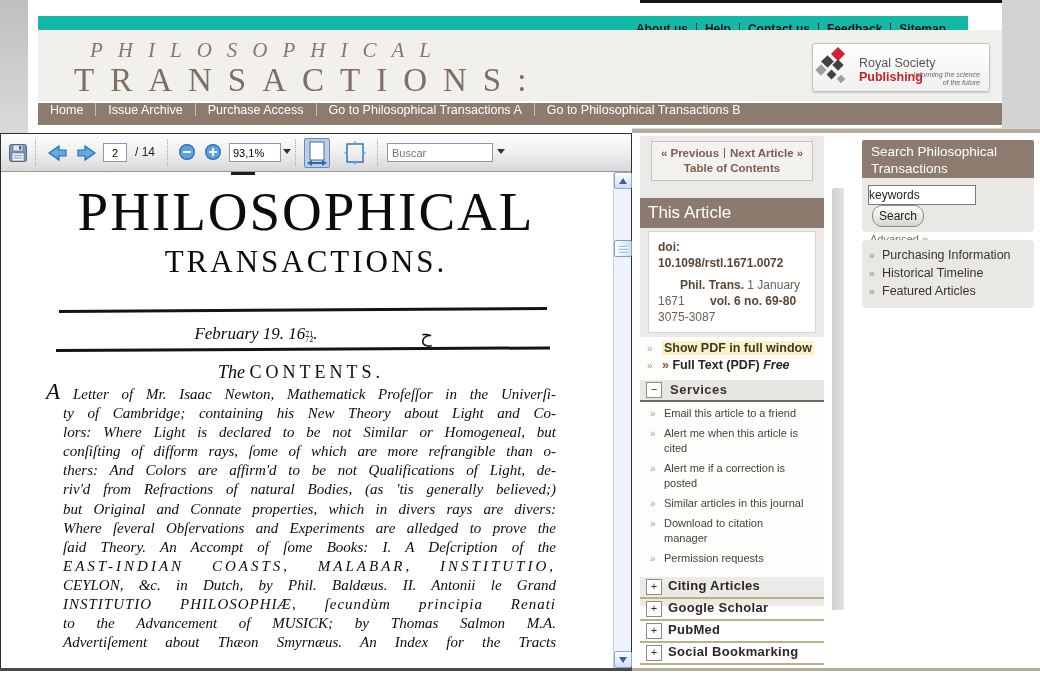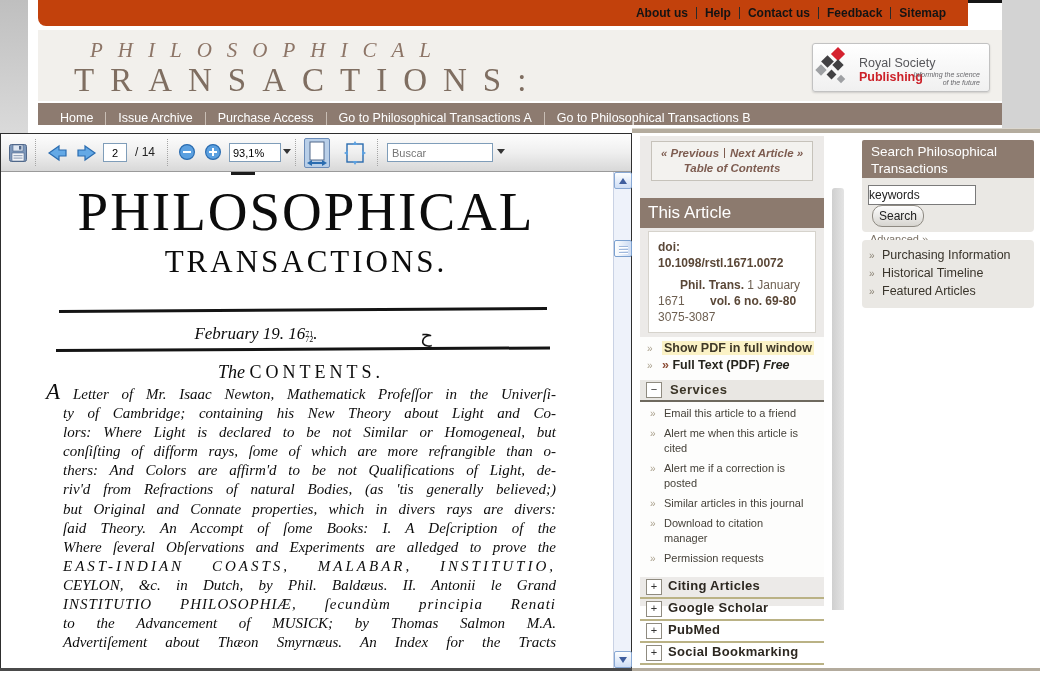--- a/index.html
+++ b/index.html
@@ -5,41 +5,41 @@
   html,body{margin:0;padding:0;background:#fff;}
   #page{position:relative;width:1040px;height:676px;overflow:hidden;background:#fff;
         font-family:"Liberation Sans",sans-serif;-webkit-font-smoothing:antialiased;}
   
   .strip-left{position:absolute;left:0;top:0;width:28px;height:133px;
       background:linear-gradient(180deg,#bfbfbf,#dadada);}
   .strip-left-white{position:absolute;left:28px;top:0;width:10px;height:133px;background:#fff;}
   .strip-right{position:absolute;left:1002px;top:0;width:38px;height:133px;background:#d3d3d3;}
   .topbar-blackline{position:absolute;left:640px;top:0;width:362px;height:3px;background:#161616;}
   
-  .topbar{position:absolute;left:38px;top:0;width:930px;height:26px;background:#c2410c;
+  .topbar{position:absolute;left:38px;top:16px;width:930px;height:26px;background:#14b8a6;
       border-radius:0 0 0 8px;display:flex;align-items:center;justify-content:flex-end;
       padding-right:14px;box-sizing:border-box;}
   .topbar a{font-size:12px;font-weight:bold;color:#141414;text-decoration:none;padding:0 8px;}
   .topbar .tsep{width:1px;height:12px;background:#2a2a2a;}
   
   .masthead{position:absolute;left:38px;top:30px;width:964px;height:71px;background:#f2f0ec;}
   .mh-title1{position:absolute;left:52px;top:8px;font-family:"Liberation Serif",serif;
       font-style:italic;font-size:21px;letter-spacing:15px;color:#8d7567;}
   .mh-title2{position:absolute;left:36px;top:32px;font-family:"Liberation Serif",serif;
       font-size:33px;letter-spacing:16px;color:#7f6e61;}
   .logo{position:absolute;left:774px;top:13px;width:176px;height:47px;background:linear-gradient(180deg,#ffffff,#f0f0f0);
       border:1px solid #c2c2c2;border-radius:3px;box-shadow:0 1px 2px rgba(0,0,0,.15);}
   .sq{position:absolute;transform:rotate(45deg);}
   .logo-royal{position:absolute;left:46px;top:12px;font-size:12.5px;color:#56565a;}
   .logo-pub{font-weight:bold;color:#cc2129;}
   .logo-tag{position:absolute;right:9px;top:27px;text-align:right;font-style:italic;
       font-size:7px;line-height:8px;color:#6a6a6e;}
   
   .navbar{position:absolute;left:38px;top:103px;width:964px;height:22px;background:#8d7b70;
-      display:flex;align-items:flex-end;padding-left:10px;box-sizing:border-box;}
+      display:flex;align-items:flex-start;box-sizing:border-box;}
   .navbar a{color:#ffffff;font-size:12.5px;text-decoration:none;padding:0 12px;white-space:nowrap;}
   .navbar .nsep{width:1px;height:13px;background:#c9beb5;}
   
   .frame-divider{position:absolute;left:632px;top:128px;width:408px;height:5px;
       background:#b4ac9e;border-top:1px solid #dbd7cf;box-sizing:border-box;}
   
   .pdf-frame{position:absolute;left:0;top:133px;width:632px;height:536px;
       border:1px solid #2e2e2e;box-sizing:border-box;background:#fff;}
   .pdf-toolbar{position:absolute;left:0;top:0;width:100%;height:38px;
       background:linear-gradient(180deg,#fdfdfd,#efefef 50%,#d8d8d8);
@@ -91,21 +91,21 @@
       background:linear-gradient(180deg,#fdfeff,#cfdef5);border:1px solid #88a8d4;
       border-radius:2px;box-sizing:border-box;display:flex;align-items:center;justify-content:center;padding:0;}
   .sc-thumb{position:absolute;left:0;top:68px;width:18px;height:17px;
       background:linear-gradient(90deg,#fdfefe,#cddcf3);border:1px solid #7ba0cf;
       border-radius:2px;box-sizing:border-box;}
   .grip{position:absolute;left:4px;width:9px;height:1px;background:#9fb8dc;box-shadow:0 1px 0 #fff;}
   
   .article-col{position:absolute;left:640px;top:136px;width:184px;height:470px;background:#eceae8;}
   .prevnext-box{margin:5px auto 0 auto;width:160px;border:1px solid #c6c2ba;background:#f3f2ef;
       text-align:center;padding:4px 0;font-size:11.5px;font-weight:bold;color:#7d5c50;line-height:15px;}
-  .prevnext-box a{color:#7d5c50;text-decoration:none;font-style:italic;}
+  .prevnext-box a{color:#7d5c50;text-decoration:none;}
   .vline{display:inline-block;width:1px;height:10px;background:#7d5c50;margin:0 5px;vertical-align:-1px;}
   .this-article{margin-top:17px;height:30px;background:#8c7a6e;color:#fff;font-size:17px;
       padding:5px 0 0 8px;box-sizing:border-box;}
   .cite-box{margin:3px 8px 0 8px;background:#fff;border:1px solid #d6d3cc;
       padding:7px 9px;font-size:12px;line-height:16px;color:#6e6052;}
   .cite-box .b{font-weight:bold;color:#5a4737;padding-left:22px;}
   .doi-block{margin-bottom:6px;font-weight:bold;color:#5a4737;}
   .white-wrap{background:#fdfdfc;margin-top:4px;padding:3px 0 6px 0;}
   .pdf-link-row{position:relative;padding:1px 0 1px 22px;font-size:12.5px;line-height:15px;}
   .bullet{position:absolute;left:7px;top:1px;font-size:10px;color:#a89e8a;}
@@ -283,22 +283,22 @@
         <span class="h-pre">The </span><span class="h-main">CONTENTS.</span>
       </div>
       <div class="doc-lines">
         <div class="doc-line first">A Letter of Mr. Isaac Newton, Mathematick Profeſſor in the Univerſi-</div>
         <div class="doc-line">ty of Cambridge; containing his New Theory about Light and Co-</div>
         <div class="doc-line">lors: Where Light is declared to be not Similar or Homogeneal, but</div>
         <div class="doc-line">conſiſting of difform rays, ſome of which are more refrangible than o-</div>
         <div class="doc-line">thers: And Colors are affirm'd to be not Qualifications of Light, de-</div>
         <div class="doc-line">riv'd from Refractions of natural Bodies, (as 'tis generally believed;)</div>
         <div class="doc-line">but Original and Connate properties, which in divers rays are divers:</div>
+        <div class="doc-line">Where ſeveral Obſervations and Experiments are alledged to prove the</div>
         <div class="doc-line">ſaid Theory.  An Accompt of ſome Books: I. A Deſcription of the</div>
-        <div class="doc-line">Where ſeveral Obſervations and Experiments are alledged to prove the</div>
         <div class="doc-line caps">EAST-INDIAN COASTS, MALABAR, INSTITUTIO,</div>
         <div class="doc-line">CEYLON, &amp;c. in Dutch, by Phil. Baldæus. II. Antonii le Grand</div>
         <div class="doc-line caps2">INSTITUTIO PHILOSOPHIÆ, ſecundùm principia Renati</div>
         <div class="doc-line">to the Advancement of MUSICK; by Thomas Salmon M.A.</div>
         <div class="doc-line">Advertiſement about Thæon Smyrnæus. An Index for the Tracts</div>
 
       </div>
     </div>
 
     <div class="v-scroll">

